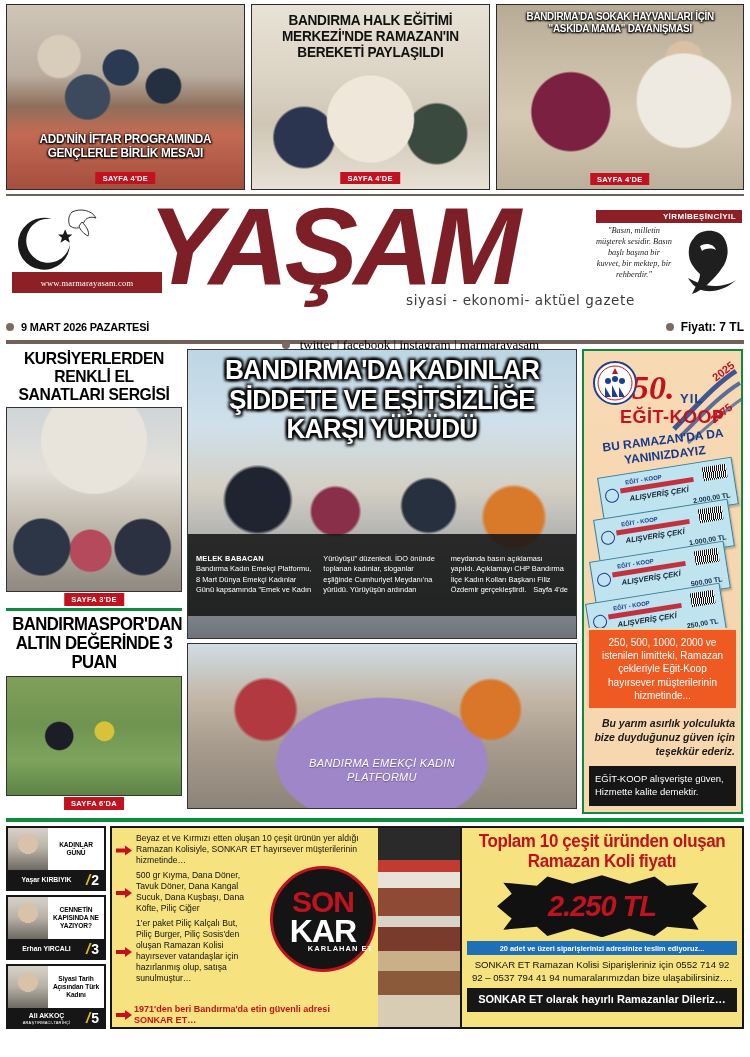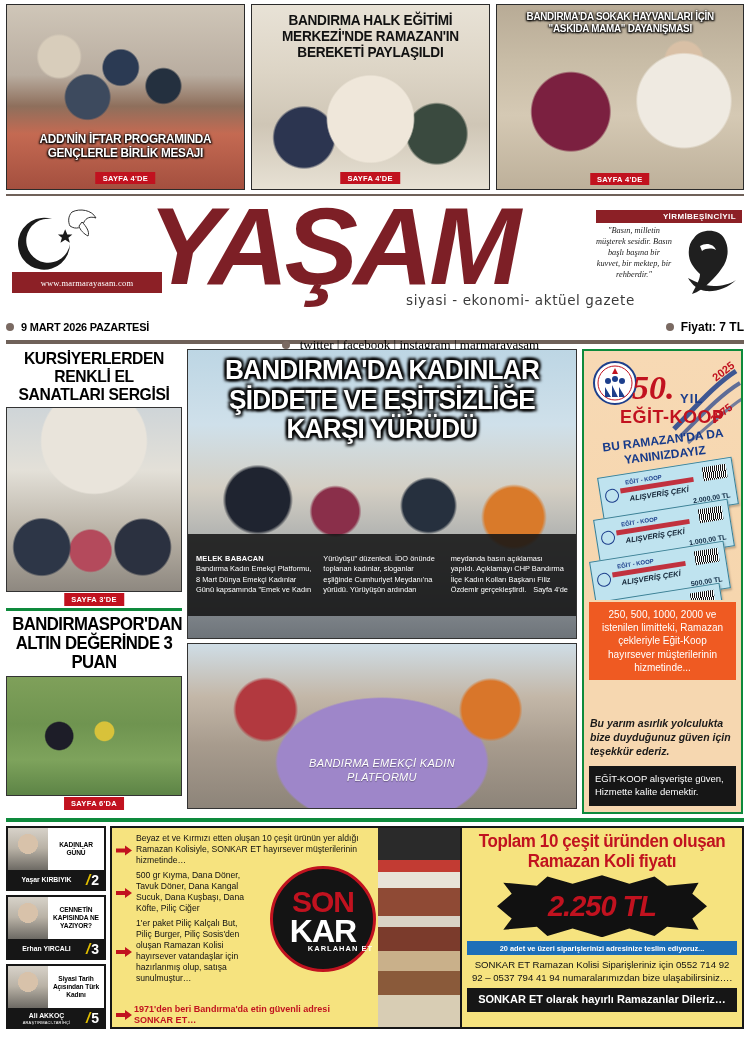--- a/index.html
+++ b/index.html
@@ -191,22 +191,22 @@
      transform: rotate(-9deg); box-shadow: 1px 2px 2px rgba(0,0,0,.22); }
   .chq .cn { position:absolute; left:26px; top:5px; font-size:6px; font-weight:bold; color:#1d3f8c; }
   .chq .cstrip { position:absolute; left:20px; top:13px; width:74px; height:5px; background:#c1121f; opacity:.85;}
   .chq .ctitle { position:absolute; left:28px; top:20px; font-size:7.5px; font-weight:bold; color:#123; font-style:italic;}
   .chq .camt { position:absolute; right:6px; bottom:6px; font-size:7px; font-weight:bold; color:#102a43;}
   .chq .cbar { position:absolute; right:6px; top:5px; width:24px; height:14px;
      background: repeating-linear-gradient(90deg,#111 0 1px,#fff 1px 2px); }
   .chq .cseal { position:absolute; left:4px; top:12px; width:14px; height:14px; border:1px solid #1d3f8c; border-radius:50%; }
   .ad-orange { background:#ef5a22; color:#fff; text-align:center; font-size:10px; line-height:1.33;
       padding:6px 6px; margin: 2px 5px 0 5px; }
-  .ad-italic { text-align:left; font-style:italic; font-weight:bold; font-size:10.5px; line-height:1.34;
-      color:#1a1a1a; padding: 8px 6px; margin-top: 28px; }
+  .ad-italic { text-align:right; font-style:italic; font-weight:bold; font-size:10.5px; line-height:1.34;
+      color:#1a1a1a; padding: 8px 6px; }
   .ad-black { background:#161616; color:#fff; font-size:9.5px; line-height:1.35;
       padding:7px 6px; margin: 0 5px 6px 5px; }
 
   
   .bottom-green { height:4px; background:#0e8a3c; margin: 4px 6px 0 6px; }
   .bottom { display:flex; gap:4px; padding: 4px 6px 5px 6px; height: 212px; }
   .cols-strip { width: 100px; display:flex; flex-direction:column; gap:4px; }
   .col-card { flex:1; border:2px solid #161616; display:flex; flex-direction:column; background:#fff; }
   .col-card-top { flex:1; display:flex; }
   .col-face { width:40px; background: linear-gradient(180deg,#cfc6bb 0%, #8d8madd 0%, #8e8madd 1%, #9a9287 100%); position:relative; overflow:hidden;}

